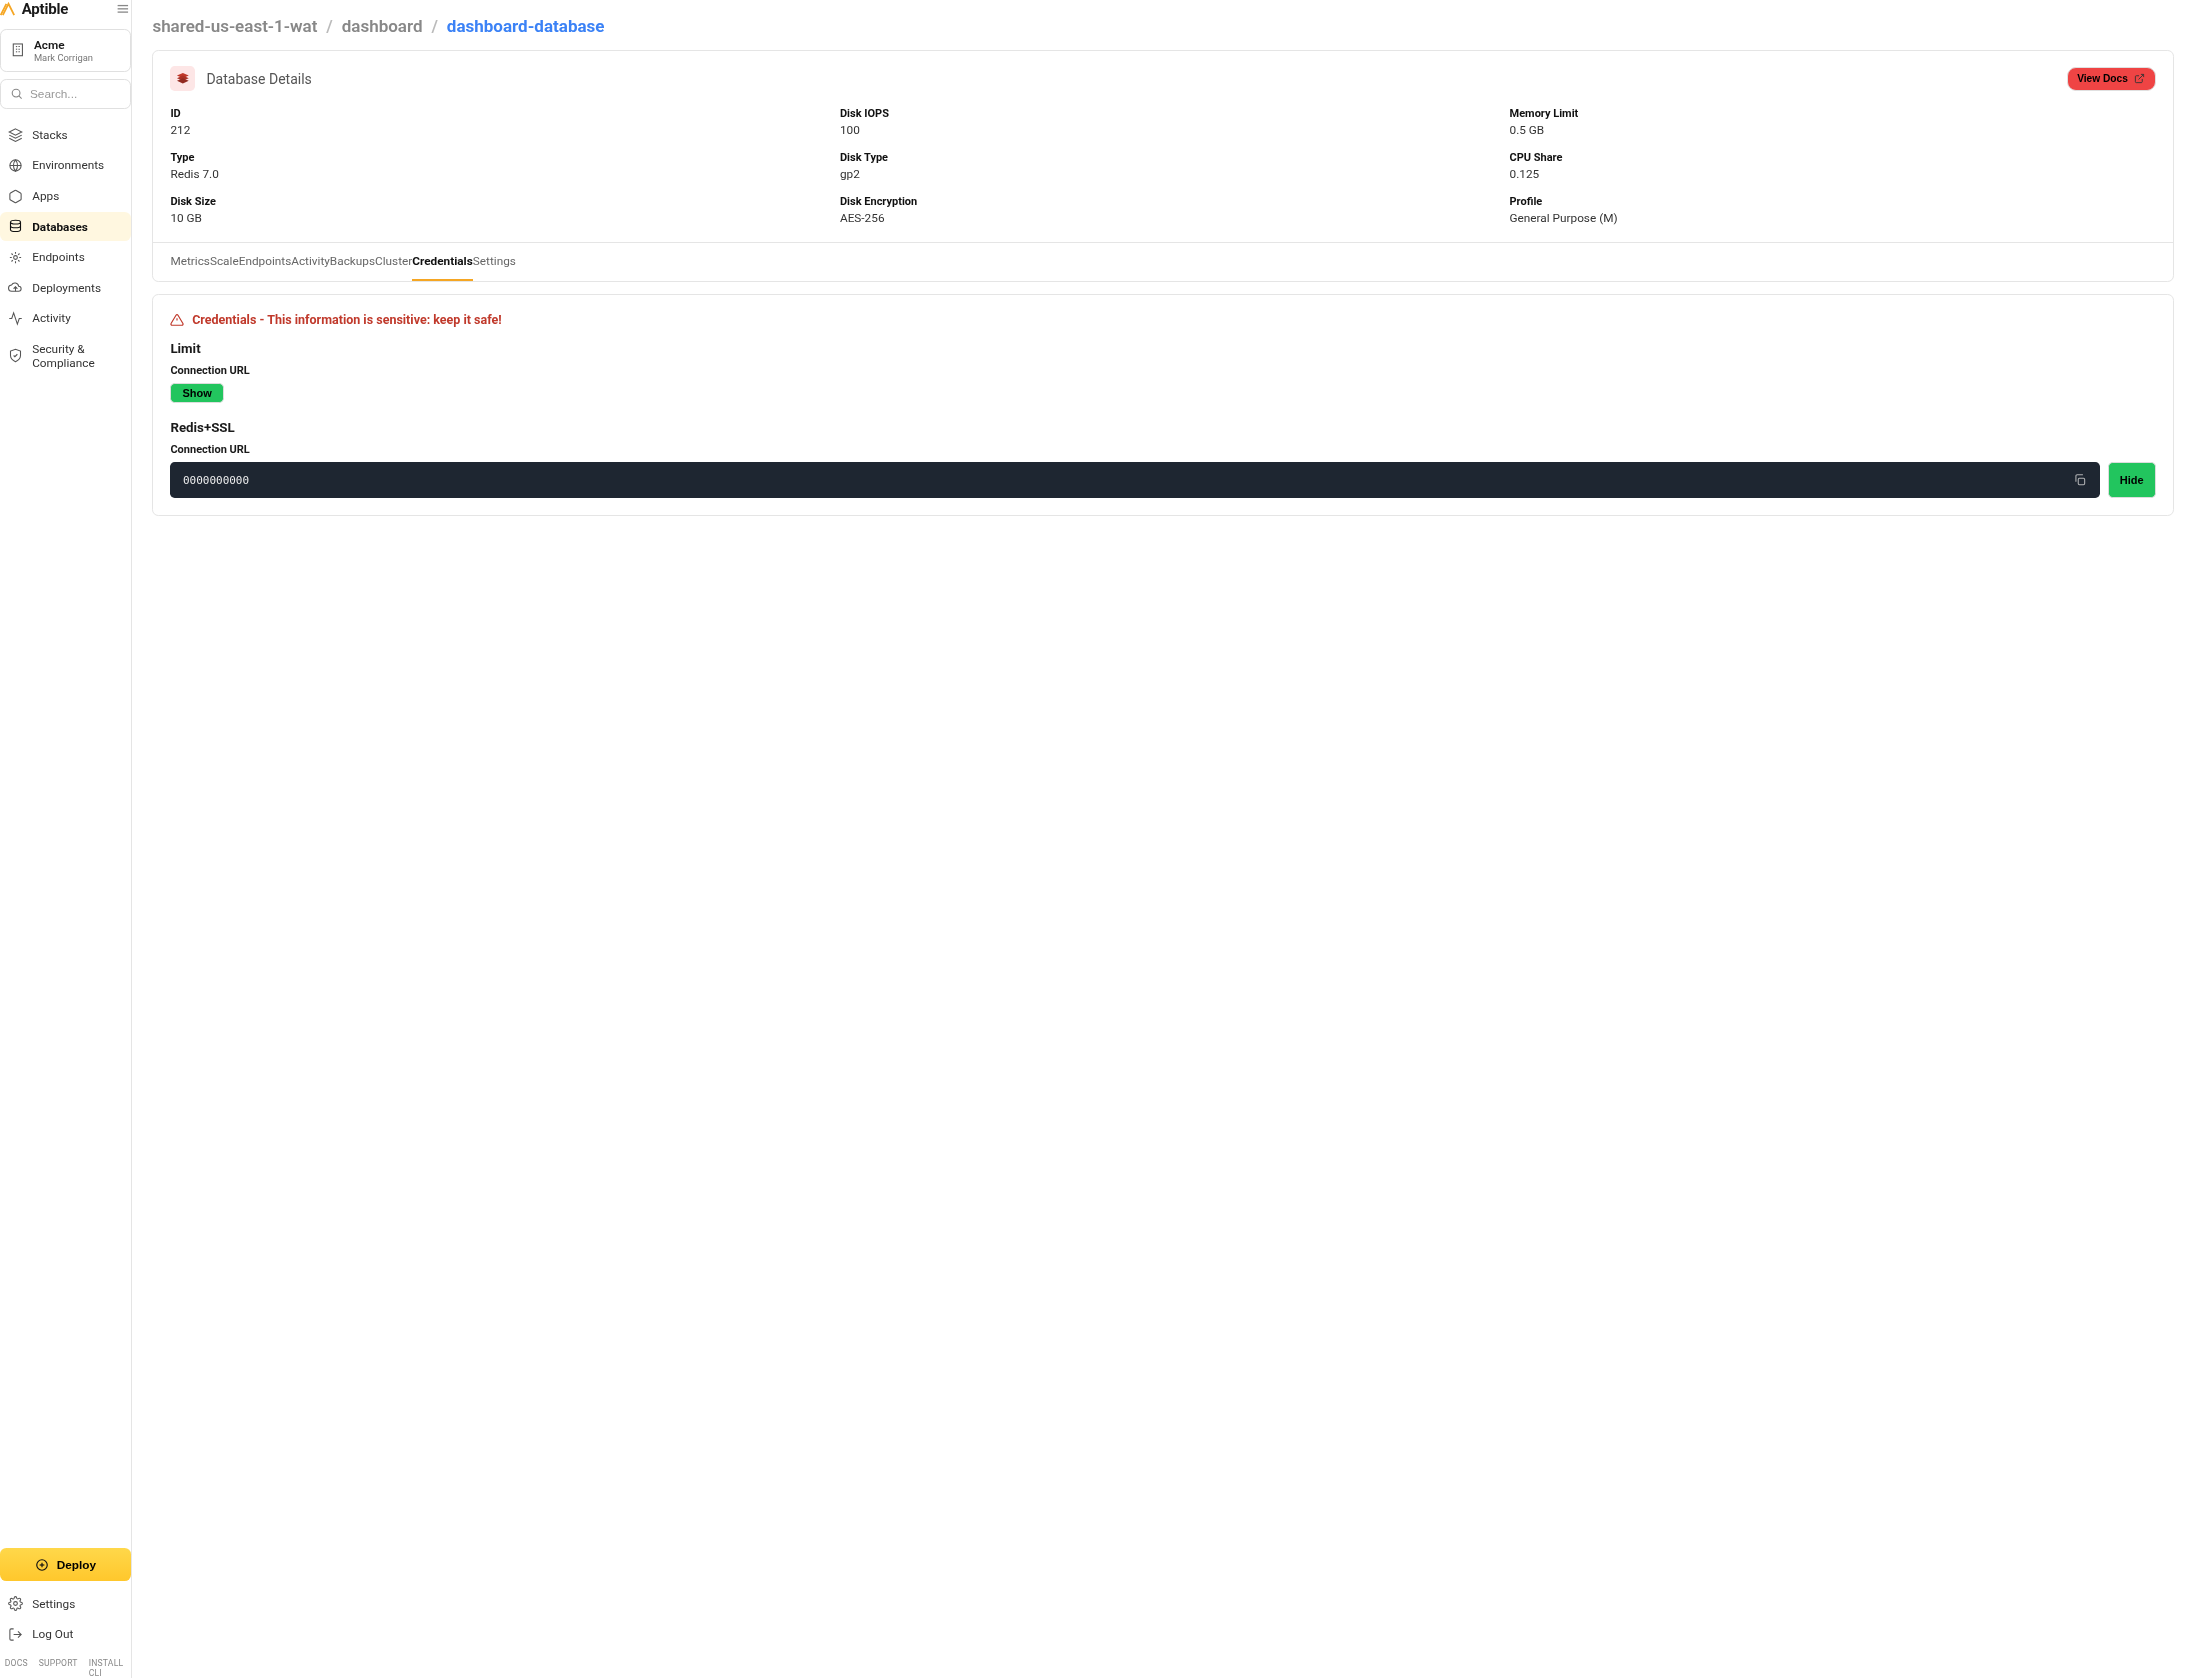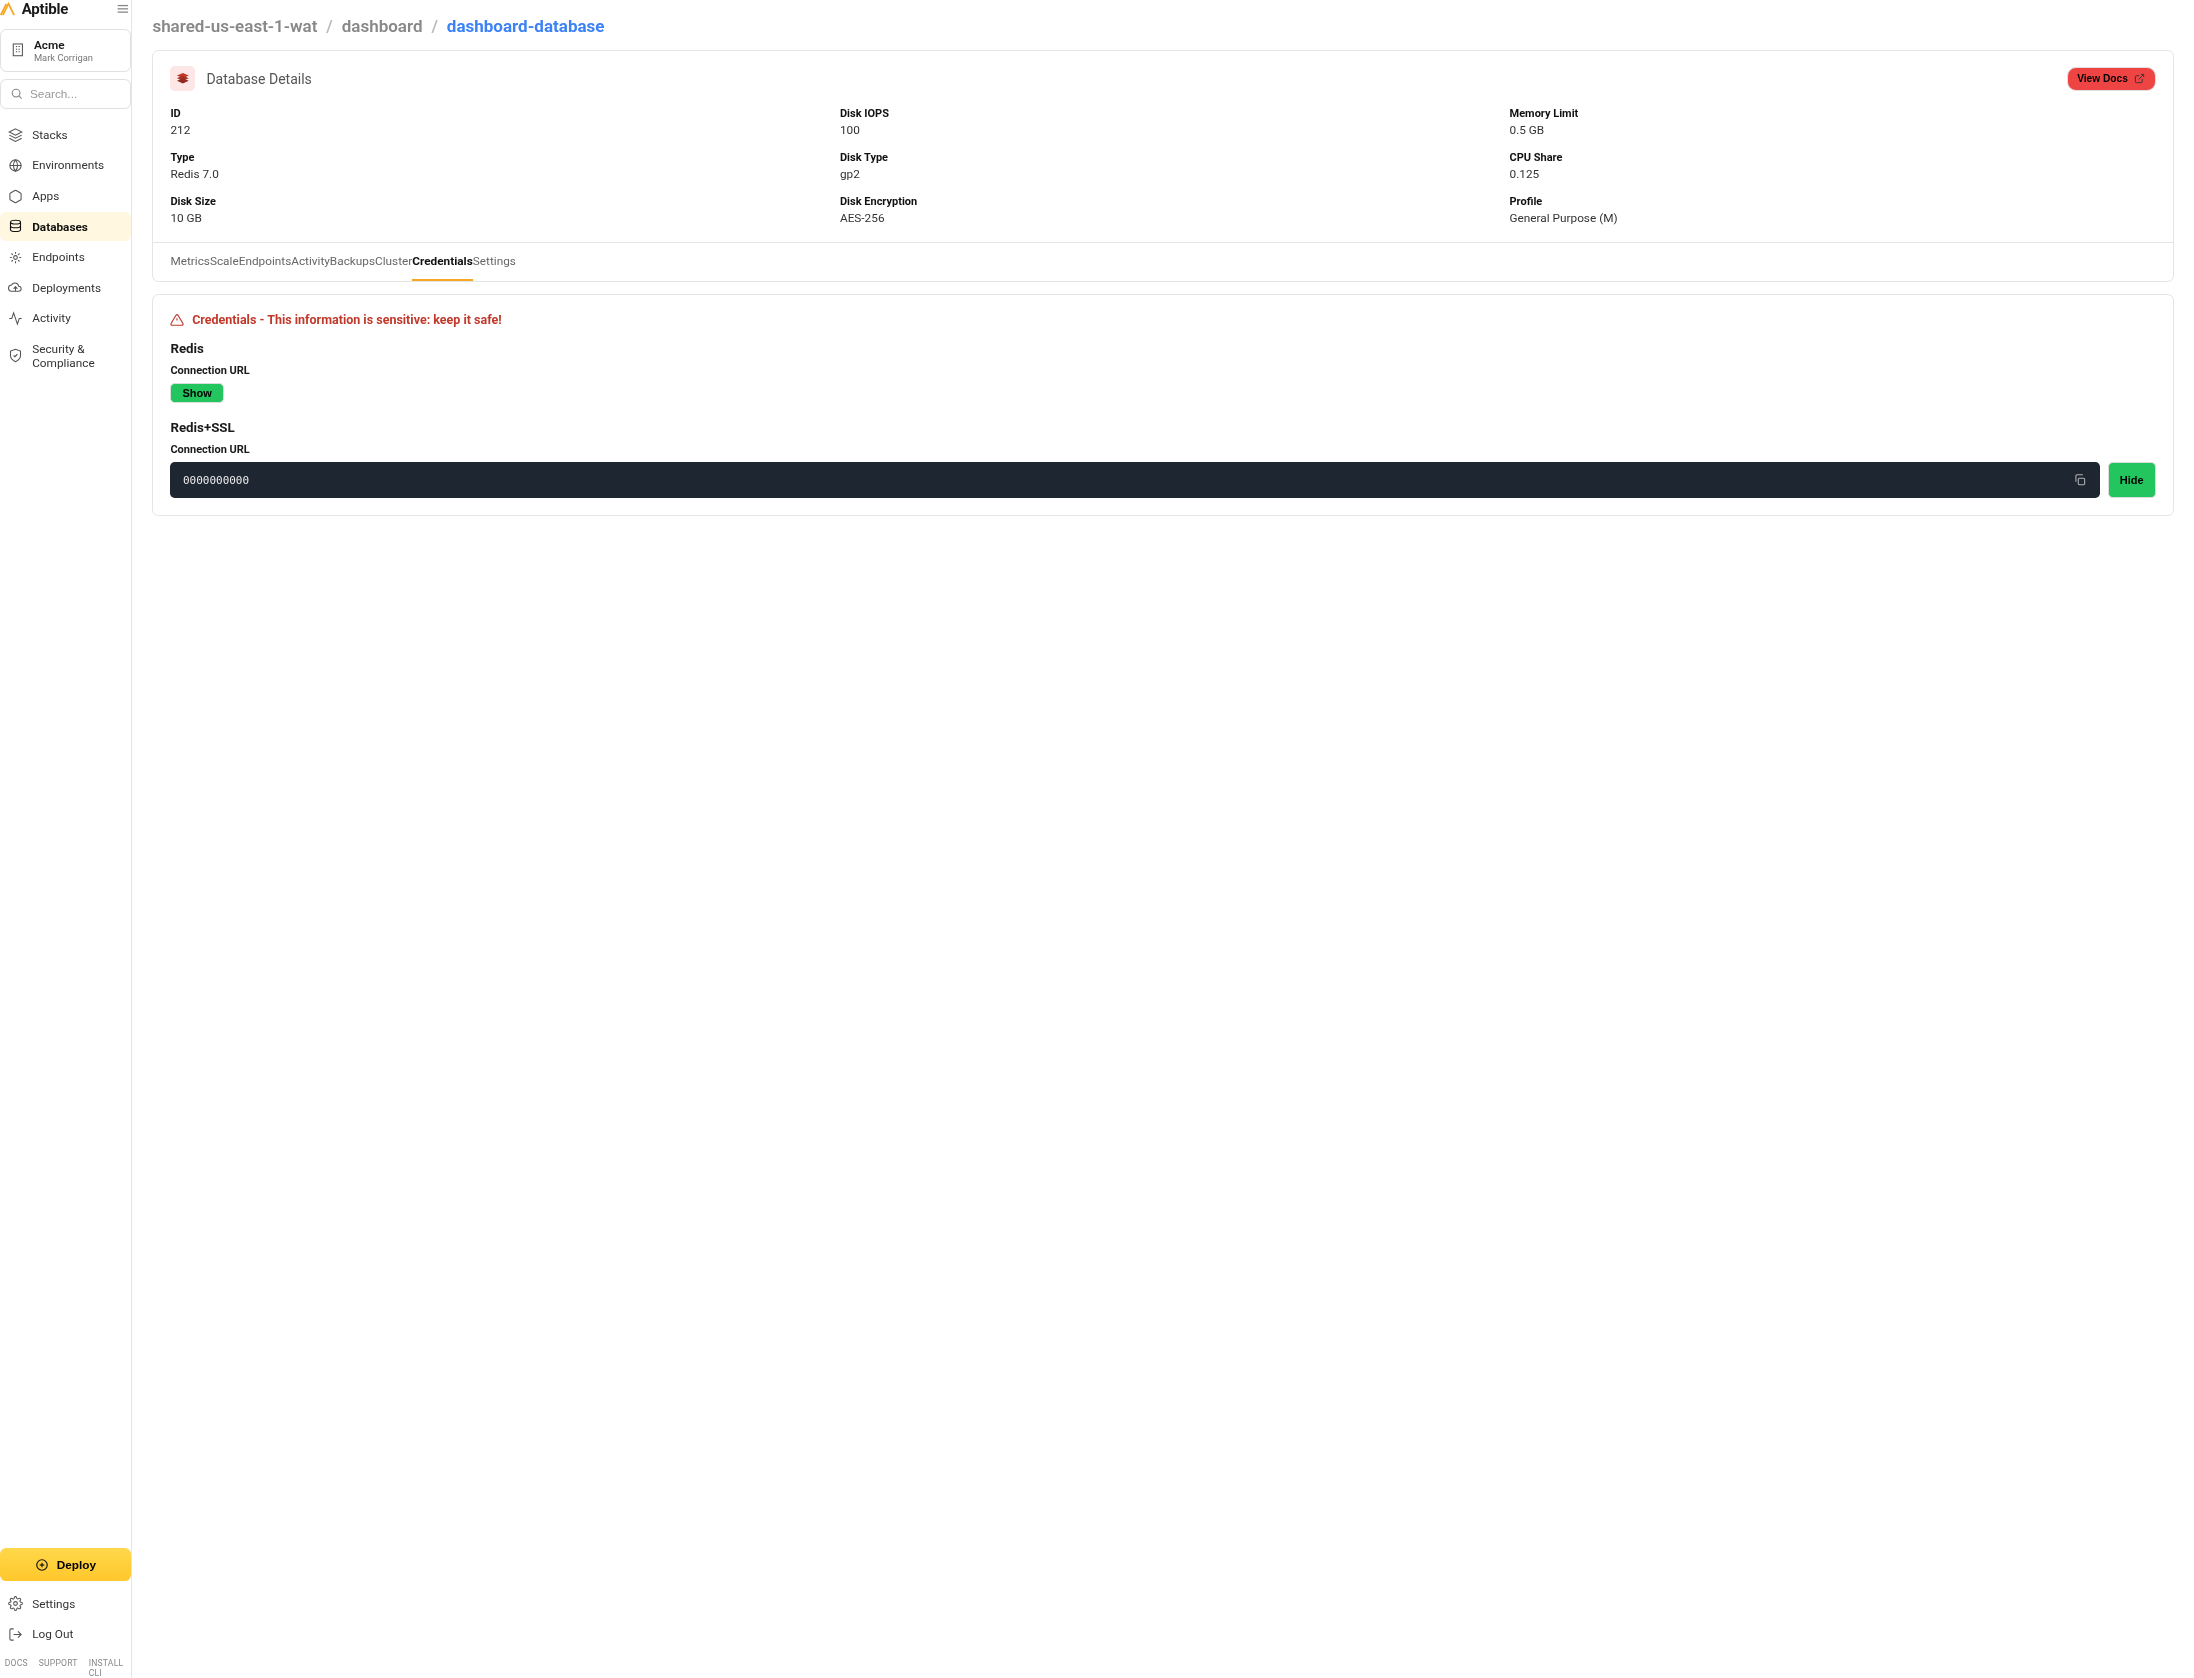--- a/index.html
+++ b/index.html
@@ -440,21 +440,21 @@
     <div class="warning">
       <svg class="icon-svg" width="14" height="14" viewBox="0 0 24 24" fill="none" stroke="#c0392b" stroke-width="2">
           <path d="M10.29 3.86L1.82 18a2 2 0 0 0 1.71 3h16.94a2 2 0 0 0 1.71-3L13.71 3.86a2 2 0 0 0-3.42 0z"></path>
           <line x1="12" y1="9" x2="12" y2="13"></line>
           <line x1="12" y1="17" x2="12.01" y2="17"></line>
         </svg>
       <span>Credentials - This information is sensitive: keep it safe!</span>
     </div>
 
     <div class="cred-section">
-      <h3>Redis</h3>
+      <h3>Limit</h3>
       <div class="cred-label">Connection URL</div>
       <button class="show-btn">Show</button>
     </div>
 
     <div class="cred-section" style="margin-bottom:0;">
       <h3>Redis+SSL</h3>
       <div class="cred-label">Connection URL</div>
       <div class="url-row">
         <div class="url-box">
           <span>0000000000</span>

